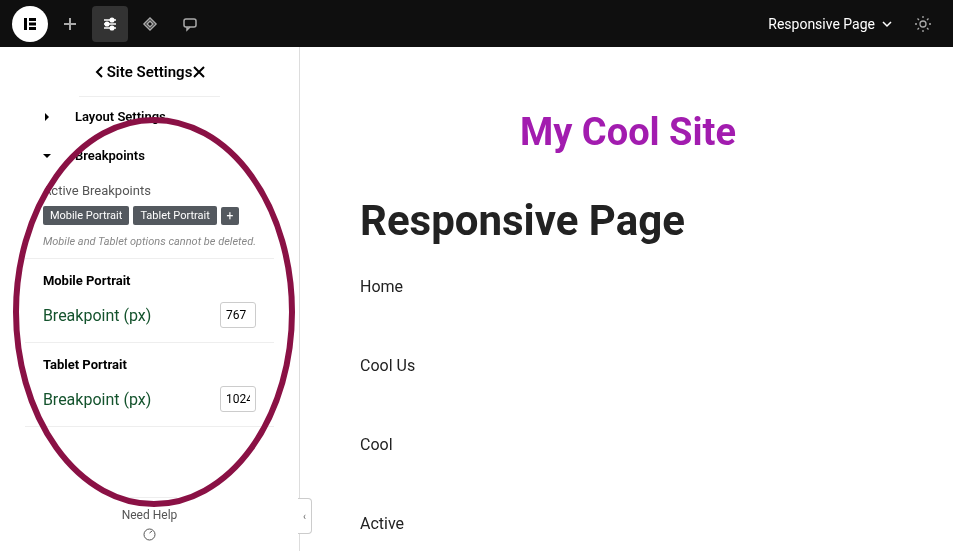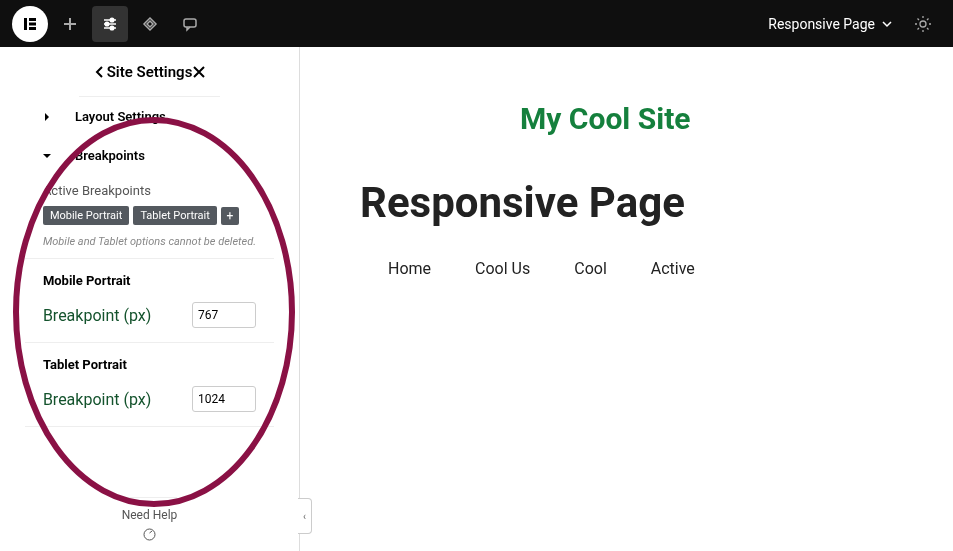--- a/index.html
+++ b/index.html
@@ -23,28 +23,28 @@
 .panel-body { flex: 1; overflow-y: auto; padding: 0 0 8px 0; }
 .accordion-row { display: flex; align-items: center; gap: 24px; padding: 12px 18px; font-size: 13px; font-weight: 600; cursor: pointer; }
 .section-label { padding: 8px 18px 4px; font-size: 13px; color: #555; }
 .tag-row { display: flex; gap: 4px; padding: 4px 18px 6px; align-items: center; }
 .tag { background: #54595f; color: #fff; font-size: 11px; padding: 3px 7px; border-radius: 2px; }
 .tag-add { width: 18px; height: 18px; background: #54595f; color: #fff; display: flex; align-items: center; justify-content: center; font-size: 12px; cursor: pointer; border-radius: 2px; }
 .note { padding: 4px 18px 10px; font-size: 11px; font-style: italic; color: #888; border-bottom: 1px solid #eee; }
 .bp-title { padding: 14px 18px 6px; font-size: 13px; font-weight: 700; }
 .bp-field { display: flex; align-items: center; justify-content: space-between; padding: 8px 18px 14px; border-bottom: 1px solid #eee; }
 .bp-field label { font-size: 16px; color: #14532d; }
-.bp-field input { width: 64px; height: 26px; border: 1px solid #ccc; border-radius: 3px; text-align: left; padding: 0 5px; font-size: 12px; }
+.bp-field input { width: 36px; height: 26px; border: 1px solid #ccc; border-radius: 3px; text-align: left; padding: 0 5px; font-size: 12px; }
 
 .panel-footer { display: flex; align-items: center; justify-content: center; gap: 6px; padding: 10px 0; font-size: 12px; color: #555; border-top: 1px solid #eee; flex-direction: column; }
 
 .canvas { flex: 1; padding: 30px 60px 0 60px; position: relative; }
-.site-brand { color: #15803d; font-size: 30px; font-weight: 700; margin: 24px 0 42px 160px; }
+.site-brand { color: #a21caf; font-size: 38px; font-weight: 700; margin: 33px 0 42px 160px; }
 .page-h1 { color: #222; font-size: 42px; font-weight: 700; margin: 0 0 32px 0; }
-.nav { display: flex; gap: 44px; margin-left: 28px; }
+.nav { display: flex; gap: 60px; margin-left: 0; flex-direction: column; }
 .nav a { font-size: 16px; color: #222; text-decoration: none; cursor: pointer; }
 
 .circle-ann { position: absolute; left: 9px; top: 113px; width: 290px; height: 398px; pointer-events: none; }
 .collapse-handle { position: absolute; left: 298px; top: 498px; width: 14px; height: 36px; border: 1px solid #ccc; border-left: none; border-radius: 0 4px 4px 0; background: #fff; display: flex; align-items: center; justify-content: center; font-size: 10px; color: #666; cursor: pointer; }
 
 svg { display: block; }
 </style>
 </head>
 <body>
 

